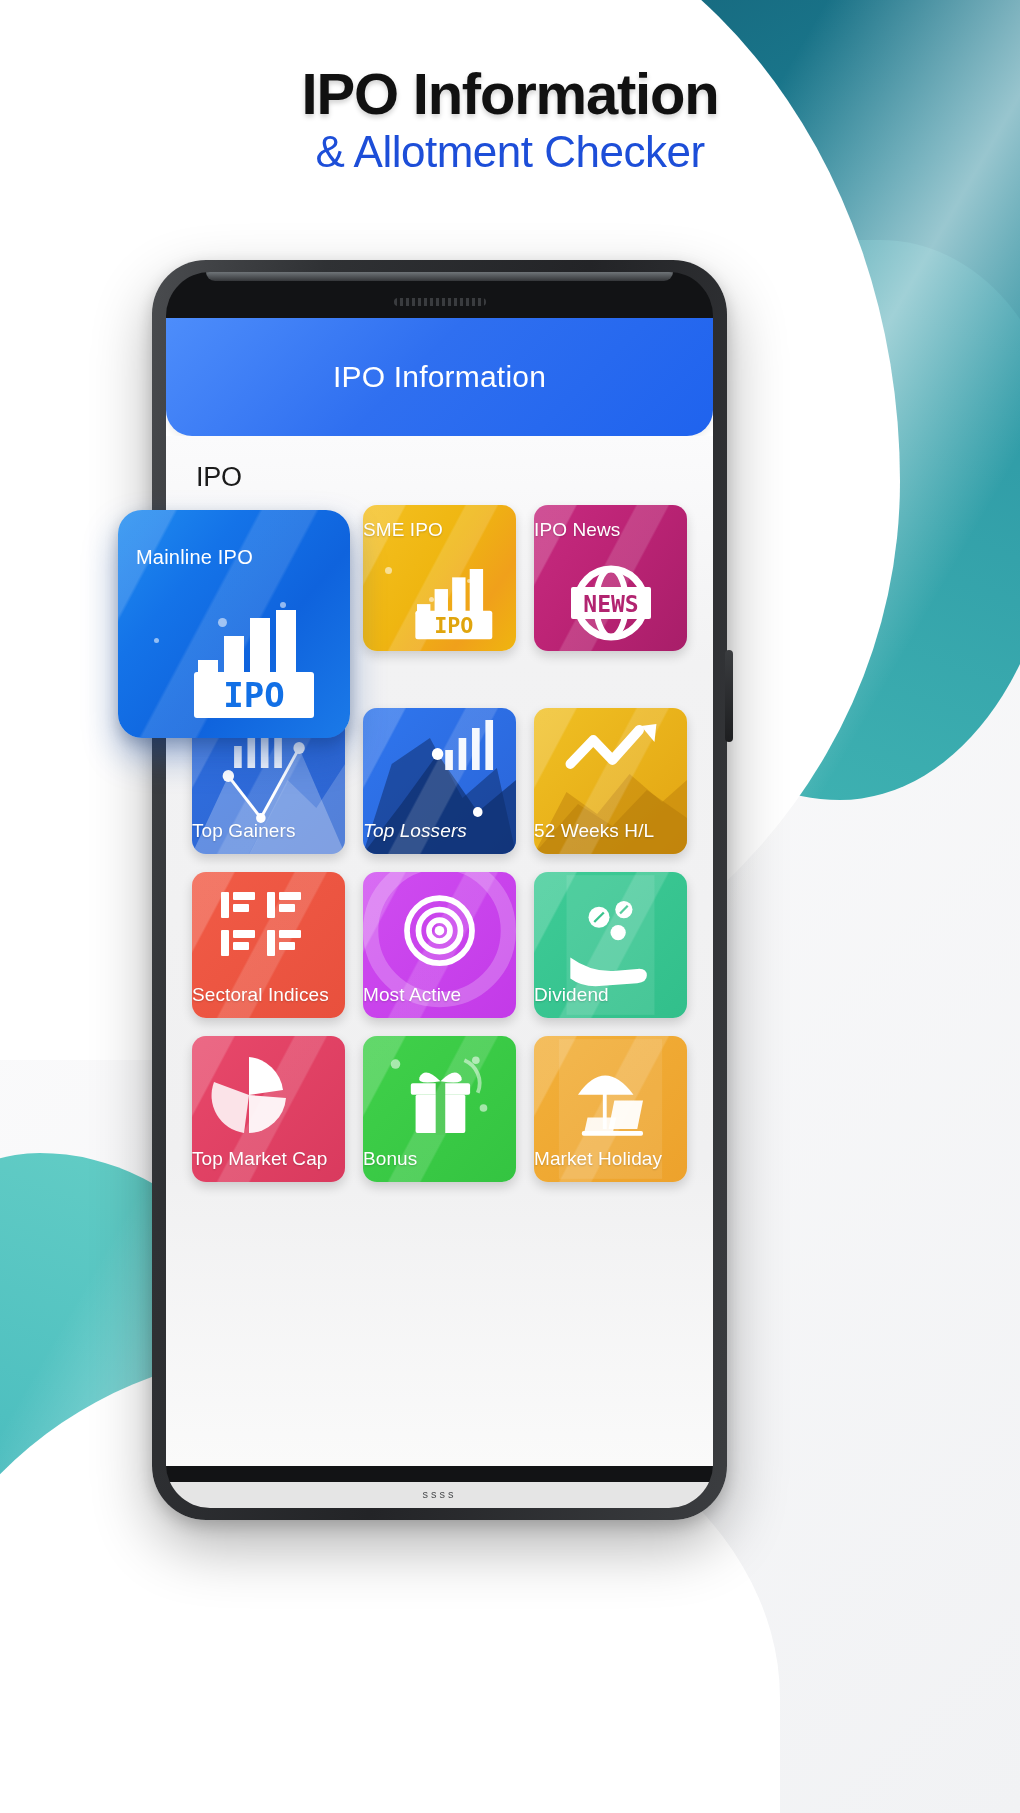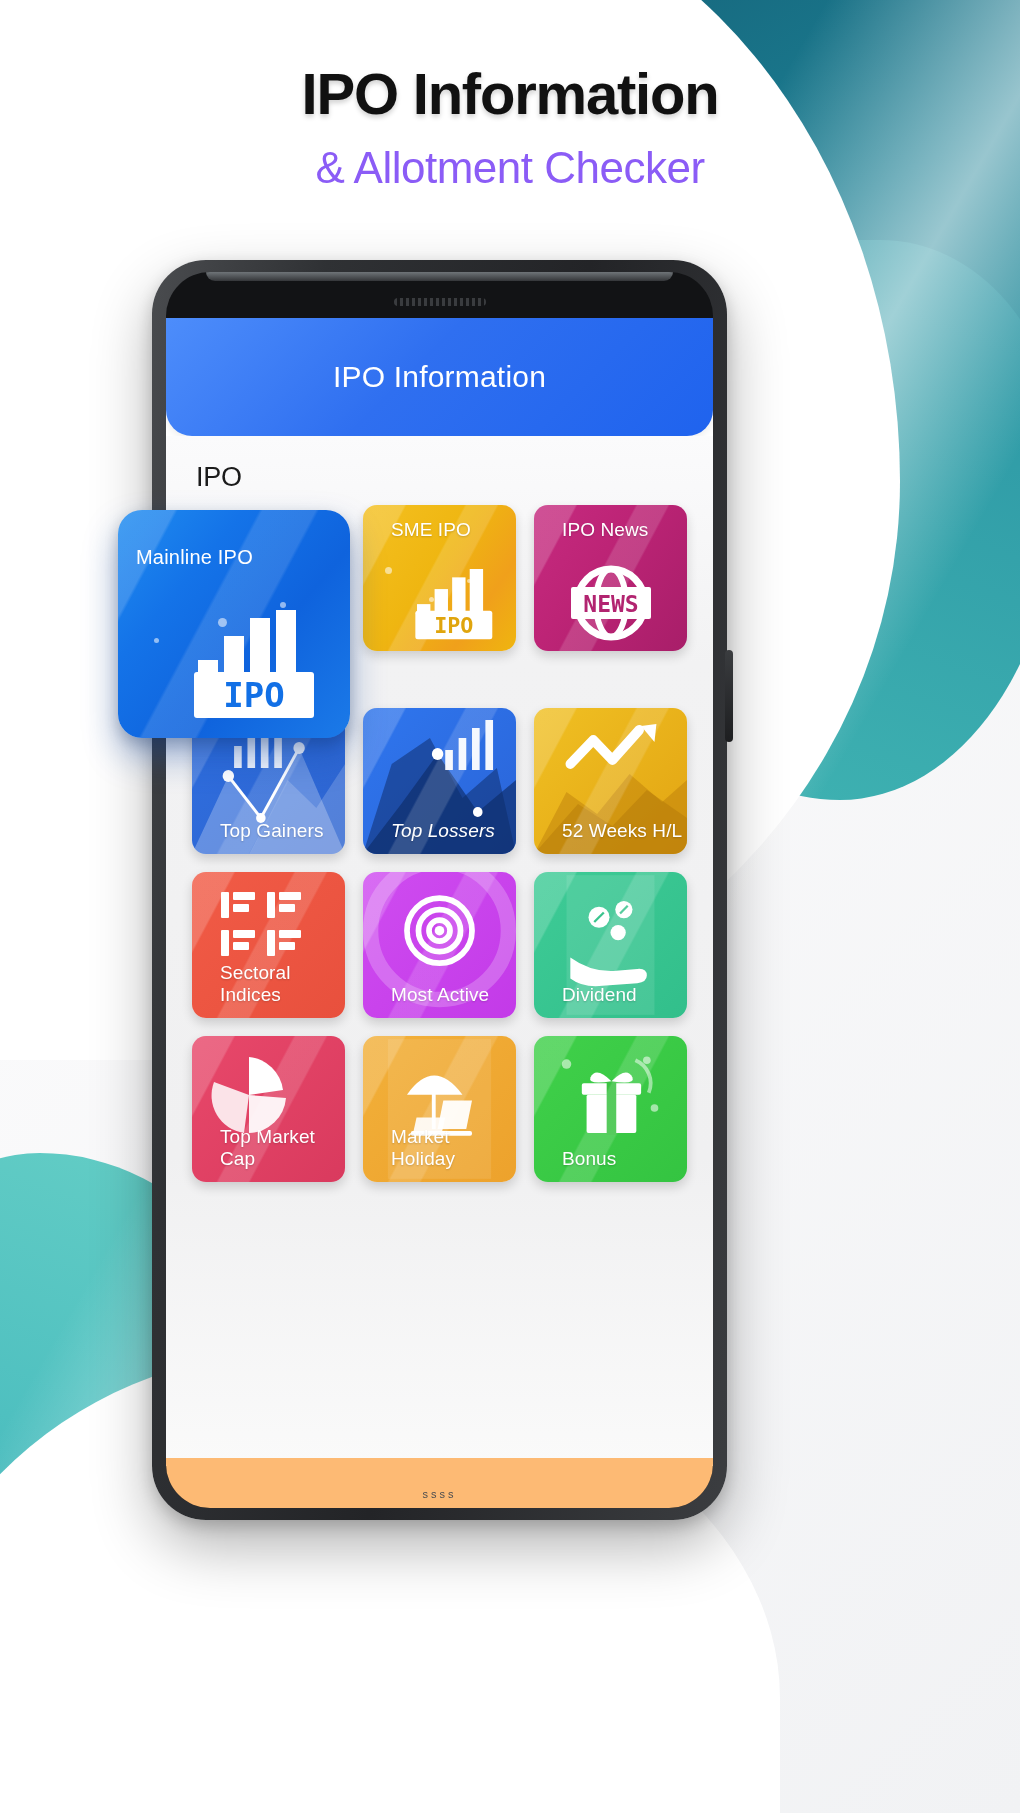--- a/index.html
+++ b/index.html
@@ -56,23 +56,23 @@
   .headline {
     position: absolute; left: 0; right: 0; top: 60px;
     text-align: center; z-index: 6;
   }
   .headline h1 {
     font-size: 58px; font-weight: 700; letter-spacing: -1.2px;
     color: #111111;
     text-shadow: 0 3px 5px rgba(0,0,0,.18);
   }
   .headline h2 {
-    margin-top: 16px;
+    margin-top: 0;
     font-size: 44px; font-weight: 400; letter-spacing: -0.5px;
-    color: #8b5cf6;
+    color: #1d4ed8;
   }
 
   
   .phone {
     position: absolute; left: 152px; top: 260px;
     width: 575px; height: 1260px;
     border-radius: 54px;
     background: linear-gradient(100deg, #4a4c4f 0%, #2f3134 22%, #232427 55%, #3b3d40 100%);
     box-shadow: 0 26px 60px rgba(0,0,0,.30), 0 6px 16px rgba(0,0,0,.18);
     z-index: 4;
@@ -144,21 +144,21 @@
     overflow: hidden;
     box-shadow: 0 5px 11px rgba(0,0,0,.16);
     display: block;
   }
   .tile .sheen {
     position: absolute; inset: 0;
     background: linear-gradient(118deg, rgba(255,255,255,.18) 0 18%, rgba(255,255,255,0) 19% 44%, rgba(255,255,255,.14) 45% 58%, rgba(255,255,255,0) 59%);
     pointer-events: none;
   }
   .tile .label {
-    position: absolute; left: 28px; color: #fff;
+    position: absolute; left: 0; color: #fff;
     font-size: 19px; font-weight: 400; letter-spacing: .1px;
     text-shadow: 0 1px 2px rgba(0,0,0,.18);
     z-index: 4;
   }
   .tile .label.top { top: 14px; }
   .tile .label.bottom { bottom: 12px; }
 
   
   .dot { position: absolute; border-radius: 50%; background: rgba(255,255,255,.55); z-index:3;}
 
@@ -195,22 +195,22 @@
     position: absolute; inset: 0;
     background: linear-gradient(118deg, rgba(255,255,255,.16) 0 16%, rgba(255,255,255,0) 17% 40%, rgba(255,255,255,.12) 41% 56%, rgba(255,255,255,0) 57%);
   }
   .featured .flabel {
     position: absolute; left: 18px; top: 36px;
     color: #fff; font-size: 20px; letter-spacing: .2px;
   }
   .featured .fbadge { position: absolute; right: 18px; bottom: 16px; width: 140px; }
 
   .phone-chin {
-    position: absolute; left: 0; right: 0; bottom: 0; height: 50px;
-    background: #fdba74;
+    position: absolute; left: 0; right: 0; bottom: 0; height: 26px;
+    background: #e5e5e5;
   }
   .brand-mark {
     position: absolute; left: 50%; transform: translateX(-50%); bottom: 8px;
     font-size: 11px; color: #4a4c4f; letter-spacing: 3px;
   }
 </style>
 </head>
 <body>
 
 <div class="bg-root">
@@ -391,51 +391,51 @@
           <div class="tile t-mcap">
             <svg style="position:absolute;left:14px;top:16px;width:86px;height:86px;z-index:4" viewBox="0 0 86 86">
               <path d="M43 43 L43 5 A38 38 0 0 1 77 38 Z" fill="#ffffff"></path>
               <path d="M43 43 L80 46 A38 38 0 0 1 43 81 Z" fill="#ffffff" opacity=".92"></path>
               <path d="M43 43 L38 81 A38 38 0 0 1 8 30 Z" fill="#ffffff" opacity=".85"></path>
             </svg>
             <div class="sheen"></div>
             <div class="label bottom">Top Market Cap</div>
           </div>
 
+          <div class="tile t-bonus">
+            <svg style="position:absolute;inset:0;width:100%;height:100%" viewBox="0 0 160 146">
+              <g fill="rgba(255,255,255,.55)">
+                <circle cx="34" cy="26" r="5"></circle>
+                  <circle cx="118" cy="22" r="4"></circle>
+                  <circle cx="126" cy="72" r="4"></circle>
+              </g>
+              <path d="M106 22 a26 26 0 0 1 14 34" stroke="rgba(255,255,255,.5)" stroke-width="4" fill="none"></path>
+              <g fill="#ffffff">
+                <rect x="50" y="46" width="62" height="12" rx="2"></rect>
+                <rect x="55" y="58" width="52" height="40" rx="2"></rect>
+              </g>
+              <rect x="76" y="42" width="10" height="58" fill="#3ac242"></rect>
+              <path d="M81 44 q-16 -16 -22 -4 q-3 8 22 4 Z" fill="#ffffff"></path>
+              <path d="M81 44 q16 -16 22 -4 q3 8 -22 4 Z" fill="#ffffff"></path>
+            </svg>
+            <div class="sheen"></div>
+            <div class="label bottom">Bonus</div>
+          </div>
+
           <div class="tile t-holi">
             <svg style="position:absolute;inset:0;width:100%;height:100%" viewBox="0 0 160 146">
               <rect x="26" y="0" width="108" height="146" fill="rgba(255,255,255,.10)"></rect>
               <path d="M46 58 q28 -40 58 0 Z" fill="#ffffff"></path>
               <rect x="72" y="54" width="4" height="40" fill="#ffffff"></rect>
               <path d="M84 64 l30 0 l-6 30 l-30 0 Z" fill="#ffffff" opacity=".95"></path>
               <path d="M56 82 l30 0 l-4 18 l-30 0 Z" fill="#ffffff" opacity=".9"></path>
               <rect x="50" y="96" width="64" height="5" rx="2" fill="#ffffff"></rect>
             </svg>
             <div class="sheen"></div>
             <div class="label bottom">Market Holiday</div>
-          </div>
-
-          <div class="tile t-bonus">
-            <svg style="position:absolute;inset:0;width:100%;height:100%" viewBox="0 0 160 146">
-              <g fill="rgba(255,255,255,.55)">
-                <circle cx="34" cy="26" r="5"></circle>
-                  <circle cx="118" cy="22" r="4"></circle>
-                  <circle cx="126" cy="72" r="4"></circle>
-              </g>
-              <path d="M106 22 a26 26 0 0 1 14 34" stroke="rgba(255,255,255,.5)" stroke-width="4" fill="none"></path>
-              <g fill="#ffffff">
-                <rect x="50" y="46" width="62" height="12" rx="2"></rect>
-                <rect x="55" y="58" width="52" height="40" rx="2"></rect>
-              </g>
-              <rect x="76" y="42" width="10" height="58" fill="#3ac242"></rect>
-              <path d="M81 44 q-16 -16 -22 -4 q-3 8 22 4 Z" fill="#ffffff"></path>
-              <path d="M81 44 q16 -16 22 -4 q3 8 -22 4 Z" fill="#ffffff"></path>
-            </svg>
-            <div class="sheen"></div>
-            <div class="label bottom">Bonus</div>
           </div>
 
         </div>
       </div>
     </div>
     <div class="phone-chin">
       <div class="brand-mark">ssss</div>
     </div>
   </div>
 </div>

